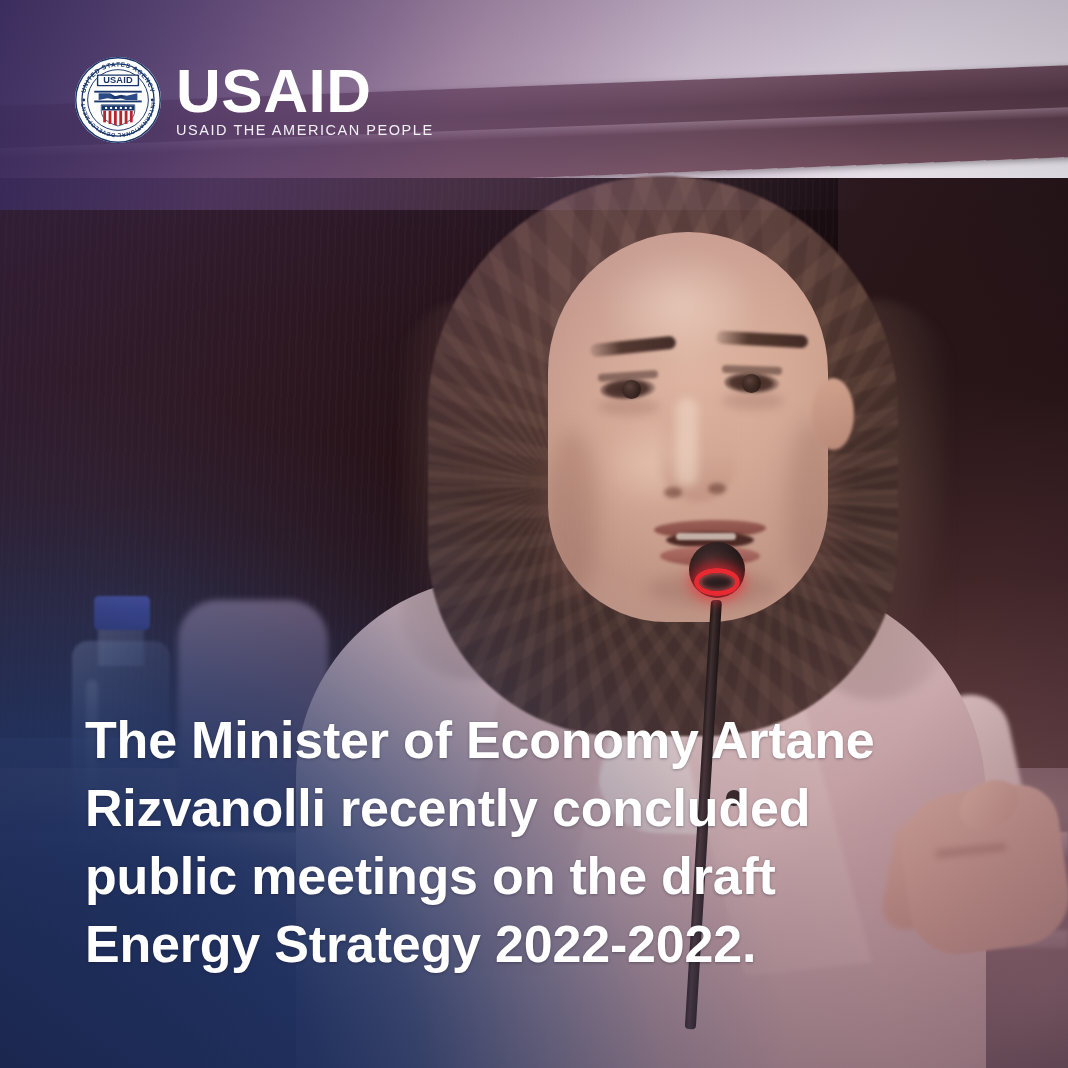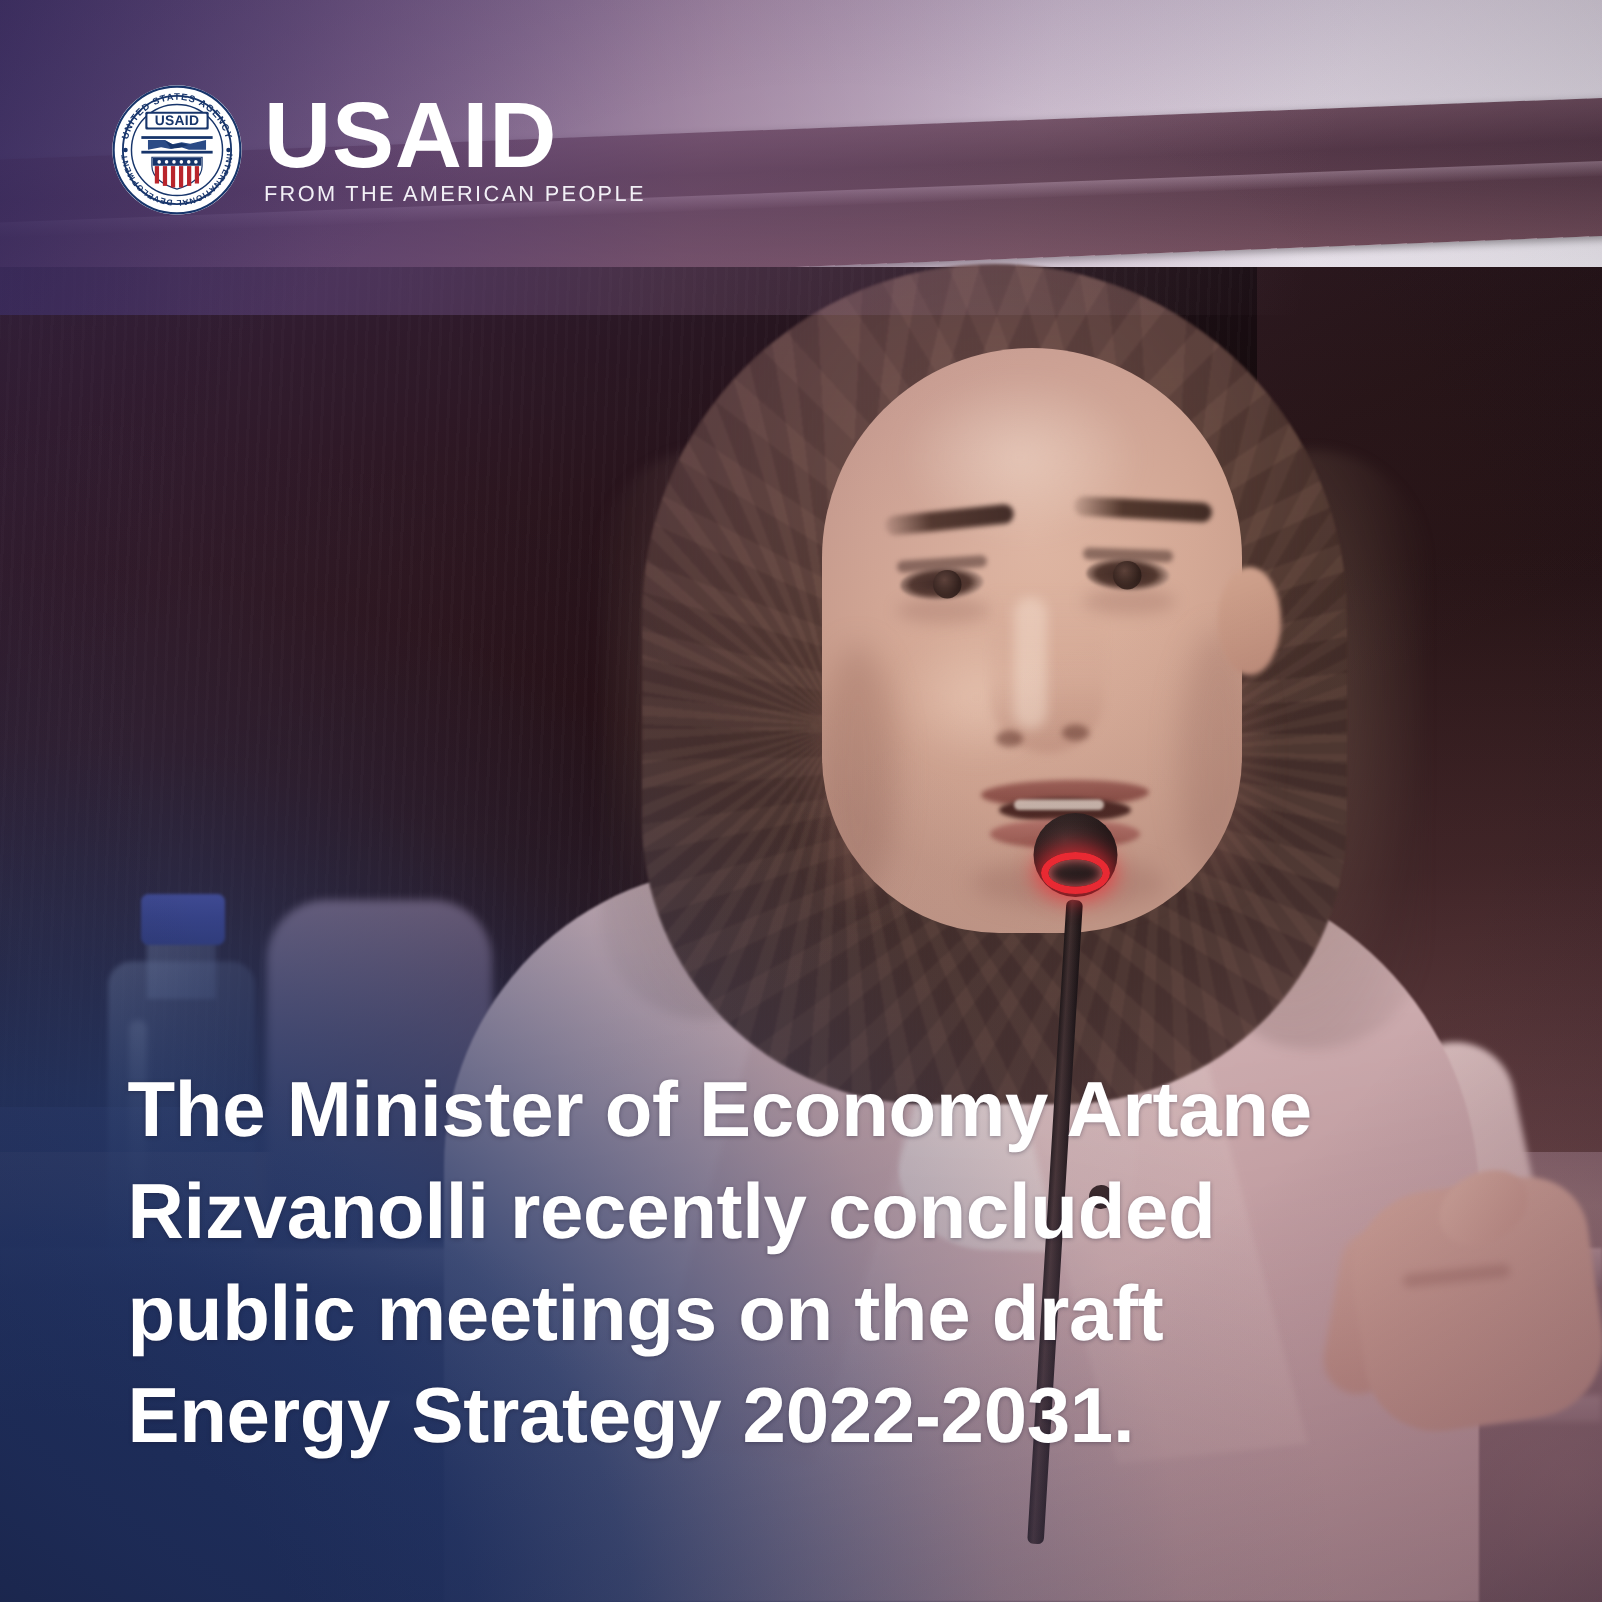--- a/index.html
+++ b/index.html
@@ -513,19 +513,19 @@
           <rect x="45.4" y="62.2" width="3.2" height="16.2"></rect>
           <rect x="51.5" y="62.2" width="3.2" height="16.2"></rect>
           <rect x="57.6" y="62.2" width="3.2" height="15"></rect>
           <rect x="63.5" y="62.2" width="3.2" height="13.2"></rect>
         </g>
       </svg>
     </div>
 
     <div class="wordmark">
       <div class="usaid-word">USAID</div>
-      <div class="usaid-tag">FROM THE AMERICAN PEOPLE</div>
+      <div class="usaid-tag">USAID THE AMERICAN PEOPLE</div>
     </div>
   </div>
 
-  <div class="headline">The Minister of Economy Artane Rizvanolli recently concluded public meetings on the draft Energy Strategy 2022-2031.</div>
+  <div class="headline">The Minister of Economy Artane Rizvanolli recently concluded public meetings on the draft Energy Strategy 2022-2022.</div>
 
 </div>
 
 </body></html>

